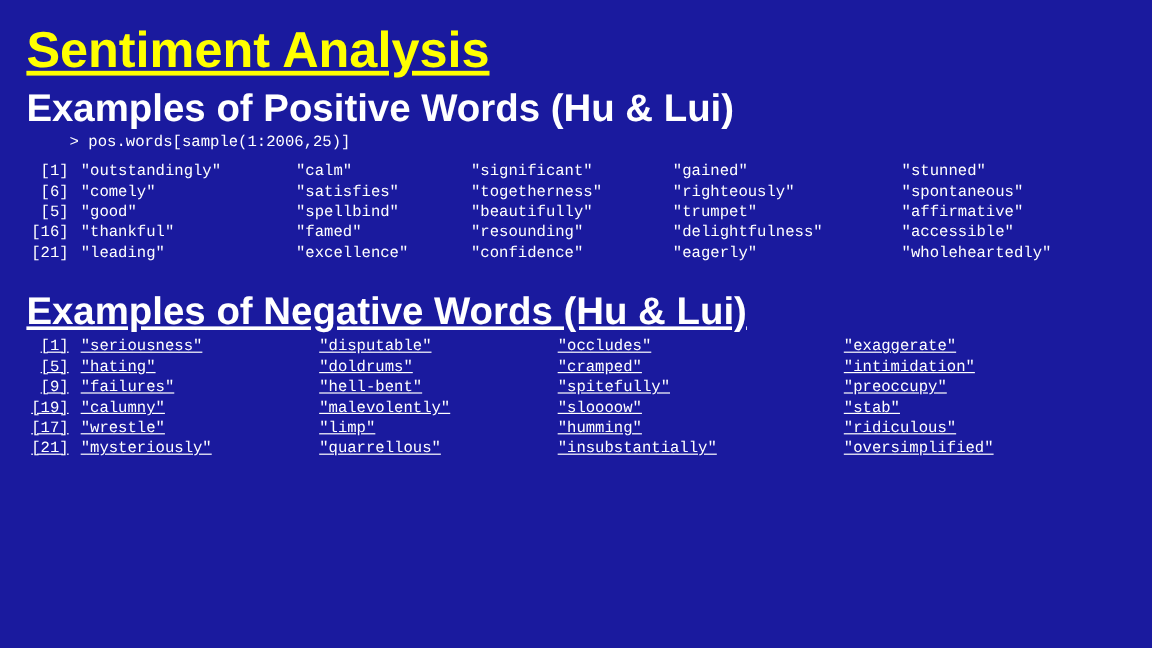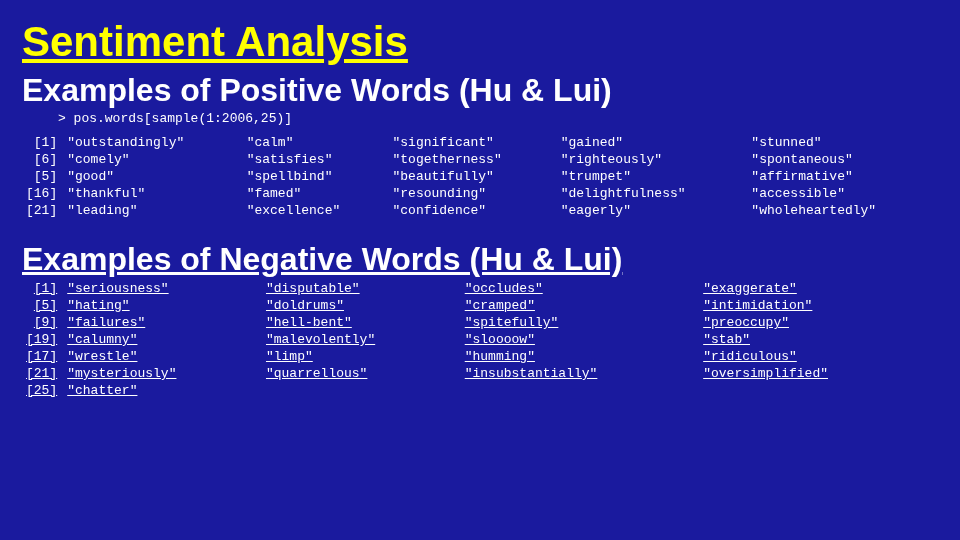--- a/index.html
+++ b/index.html
@@ -156,23 +156,15 @@
           <td></td>
         </tr>
         <tr>
           <td>[21]</td>
           <td>"mysteriously"</td>
           <td>"quarrellous"</td>
           <td>"insubstantially"</td>
           <td>"oversimplified"</td>
           <td></td>
         </tr>
-        <tr>
-          <td>[25]</td>
-          <td>"chatter"</td>
-          <td></td>
-          <td></td>
-          <td></td>
-          <td></td>
-        </tr>
       </tbody>
   </table>
 </div>
 
 </body></html>

